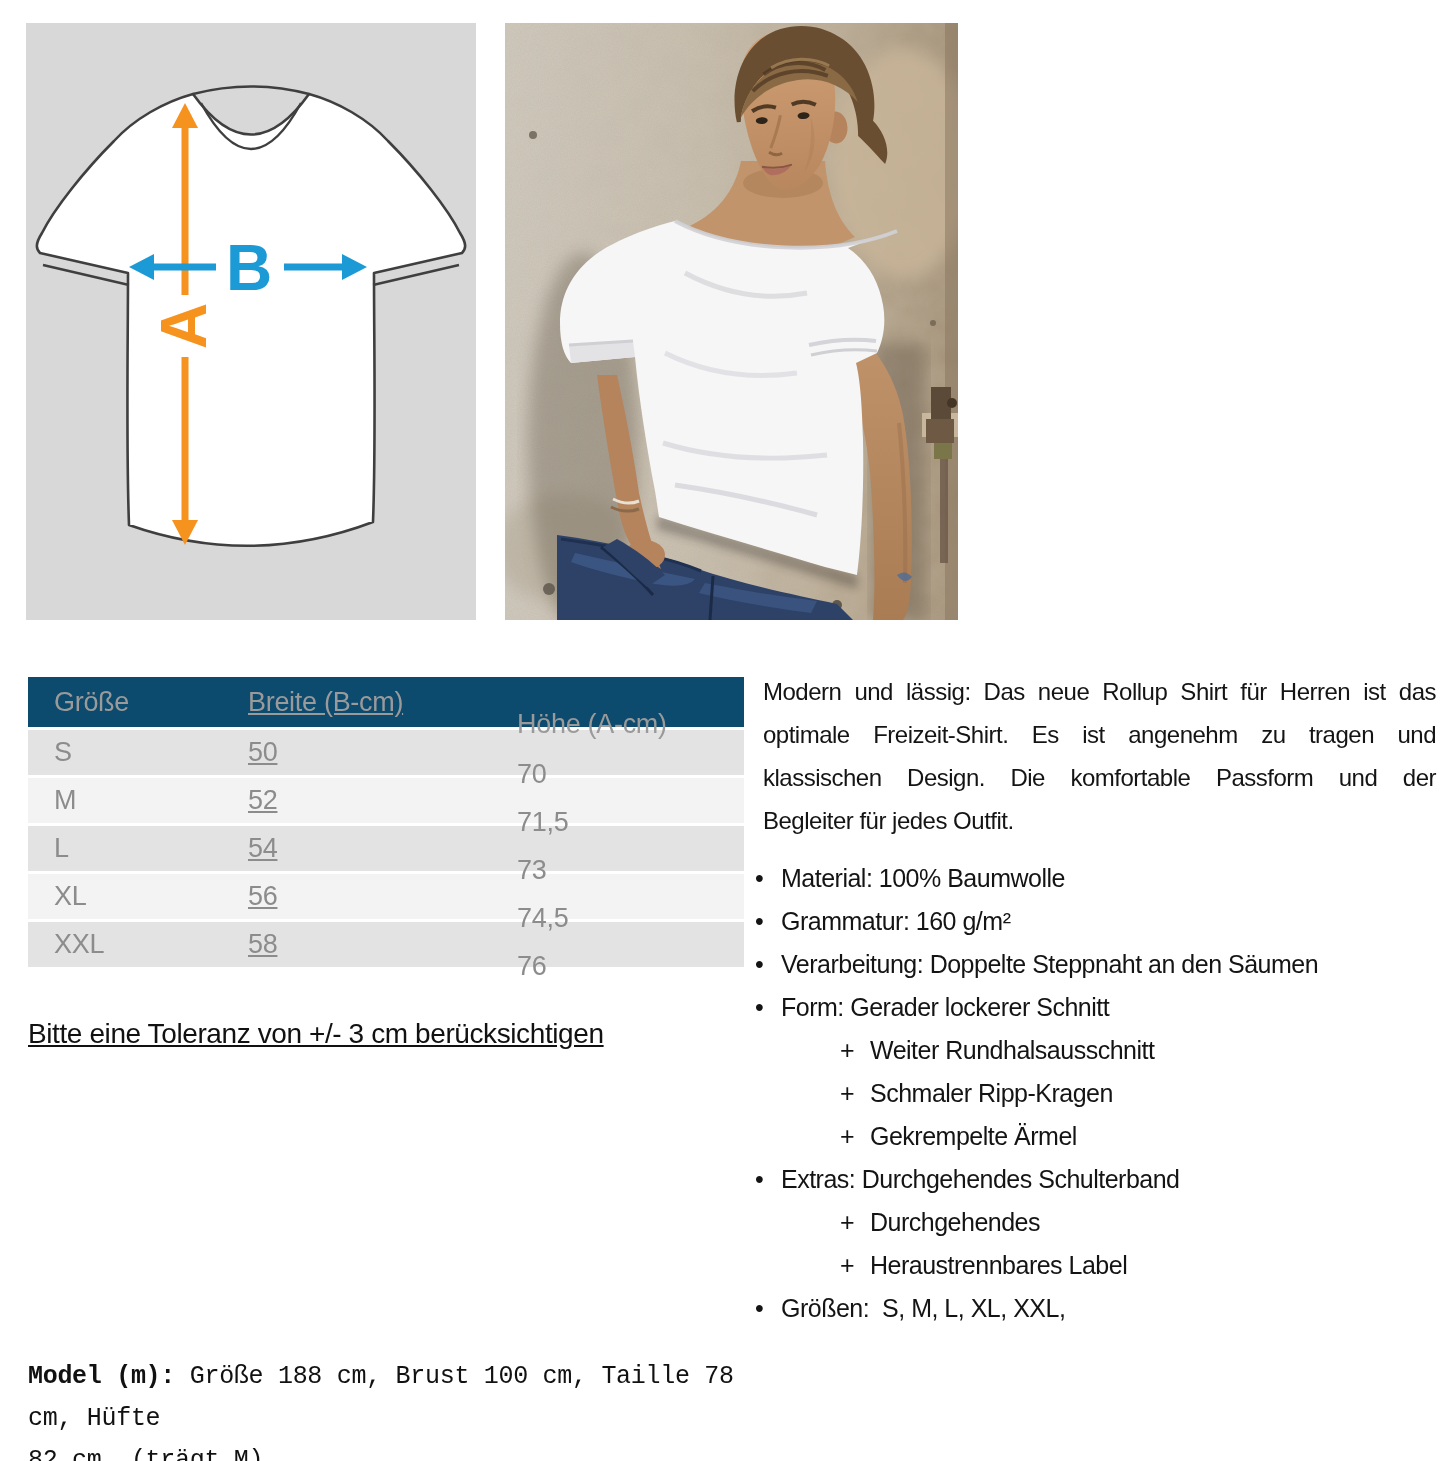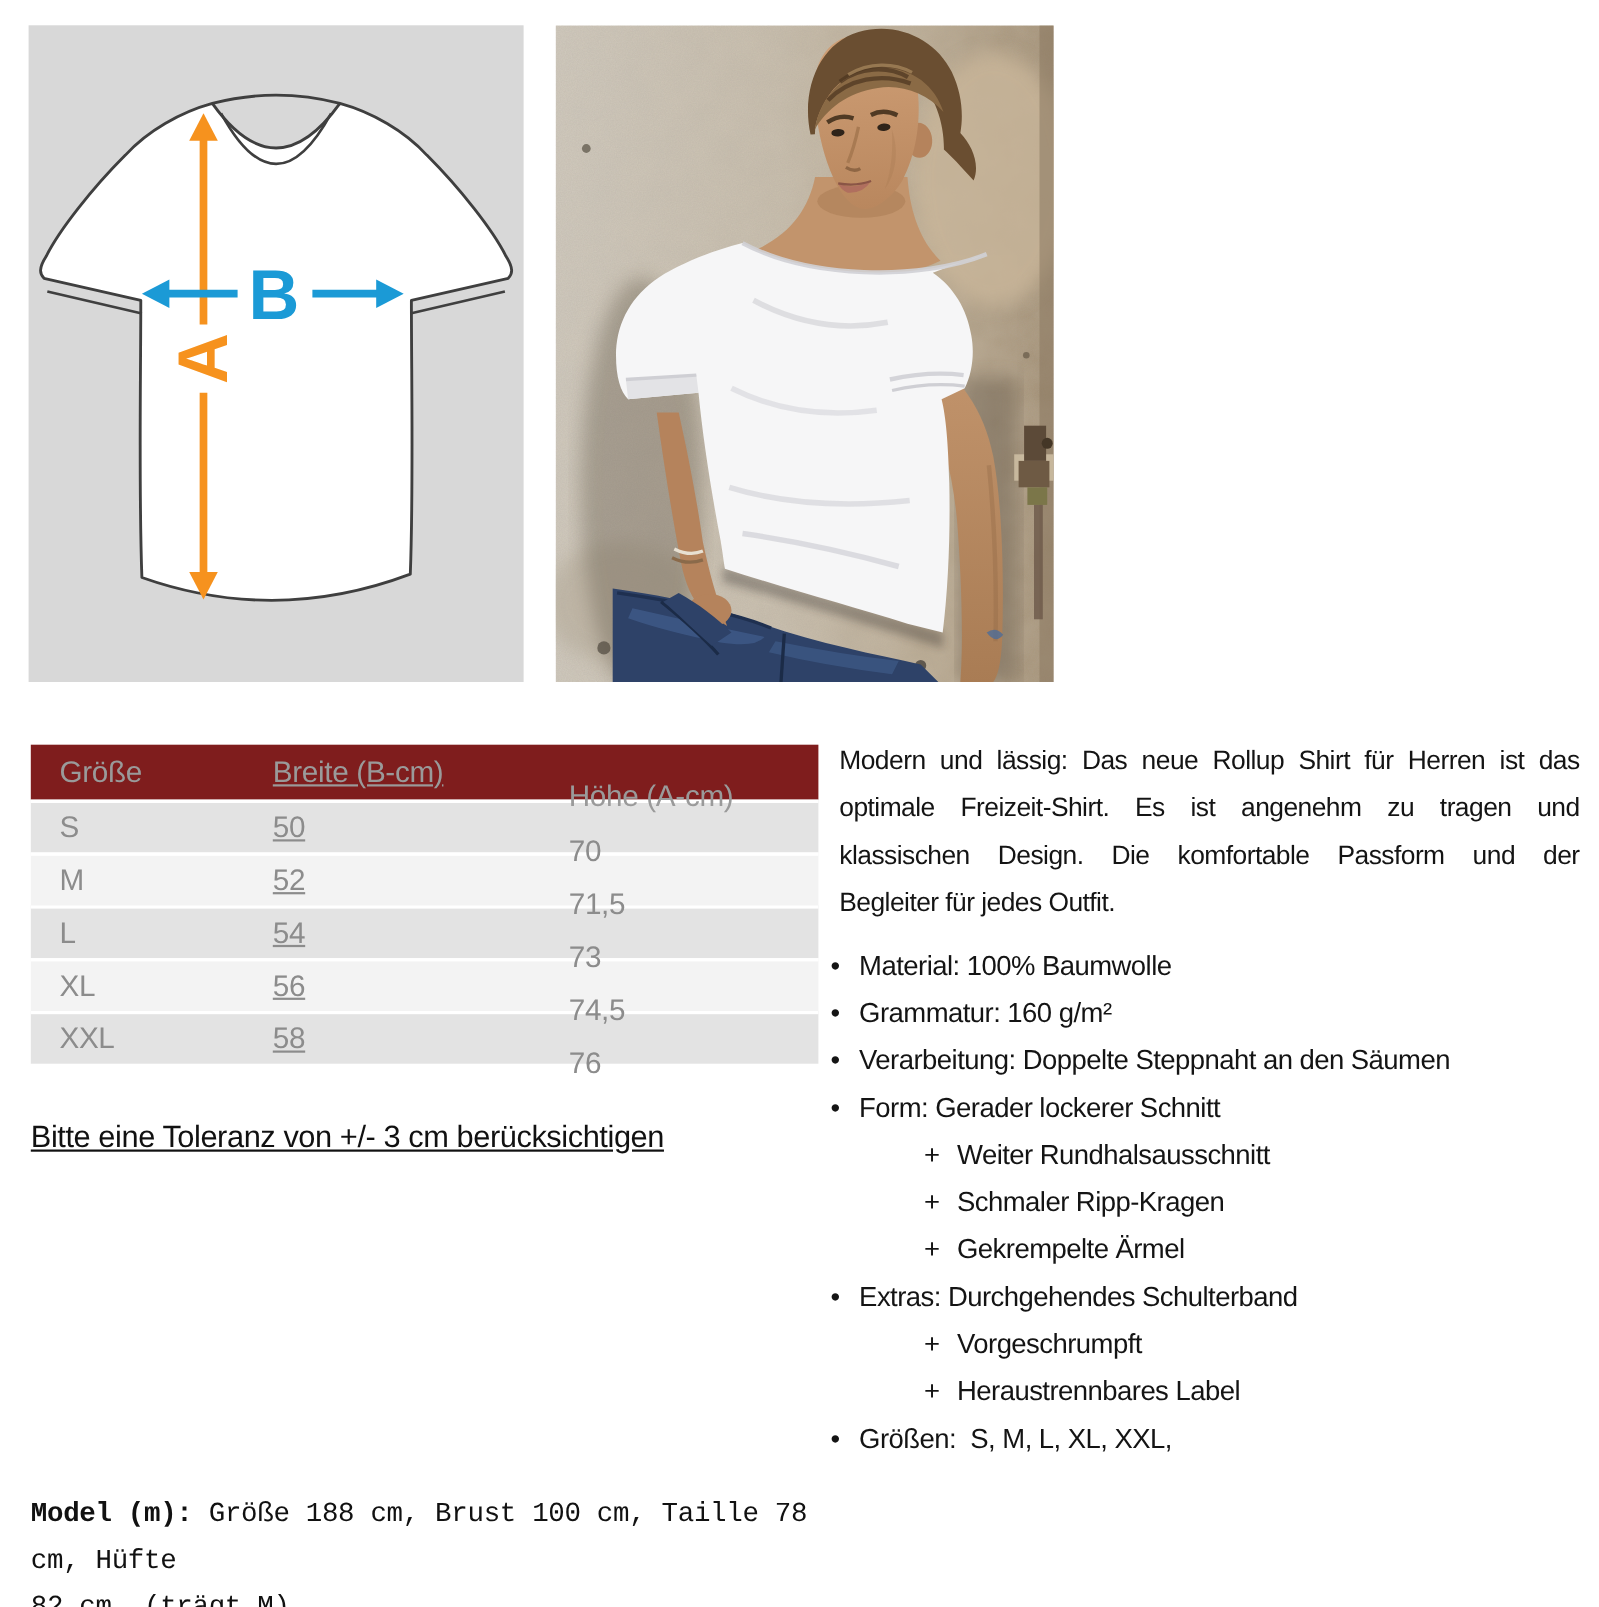--- a/index.html
+++ b/index.html
@@ -10,21 +10,21 @@
   
   .diagram-box { position:absolute; left:26px; top:23px; width:450px; height:597px; background:#d8d8d8; }
   .diagram-box svg { display:block; width:100%; height:100%; }
 
   
   .photo-box { position:absolute; left:505px; top:23px; width:453px; height:597px; overflow:hidden; }
   .photo-box svg { display:block; width:100%; height:100%; }
 
   
   .size-table { position:absolute; left:28px; top:677px; width:716px; font-size:27px; letter-spacing:-0.3px; }
-  .trow { display:flex; align-items:center; height:48px; background:#7f1d1d; border-top:3px solid #ffffff; }
+  .trow { display:flex; align-items:center; height:48px; background:#0c4a6e; border-top:3px solid #ffffff; }
   .trow.head { height:50px; border-top:none; color:#9a9a9a; }
   .trow.dark { background:#e3e3e3; }
   .trow.light { background:#f3f3f3; }
   .trow .c1 { width:220px; padding-left:26px; color:#8c8c8c; }
   .trow .c2 { width:269px; color:#8c8c8c;text-decoration:underline; }
   .trow .c3 { flex:1; color:#8c8c8c;margin-top:44px; }
   .trow.head .c1, .trow.head .c2, .trow.head .c3 { color:#9a9a9a; }
 
   .tolerance { position:absolute; left:28px; top:1018px; width:716px; font-size:28px; letter-spacing:-0.4px; color:#111;text-decoration:underline; }
 
@@ -314,21 +314,21 @@
       <div class="b-row lvl2">
         <span class="b-mark">+</span>
         <span>Gekrempelte Ärmel</span>
       </div>
       <div class="b-row lvl1">
         <span class="b-mark">•</span>
         <span>Extras: Durchgehendes Schulterband</span>
       </div>
       <div class="b-row lvl2">
         <span class="b-mark">+</span>
-        <span>Vorgeschrumpft</span>
+        <span>Durchgehendes</span>
       </div>
       <div class="b-row lvl2">
         <span class="b-mark">+</span>
         <span>Heraustrennbares Label</span>
       </div>
       <div class="b-row lvl1">
         <span class="b-mark">•</span>
         <span>Größen:&nbsp; S, M, L, XL, XXL,</span>
       </div>
     </div>

